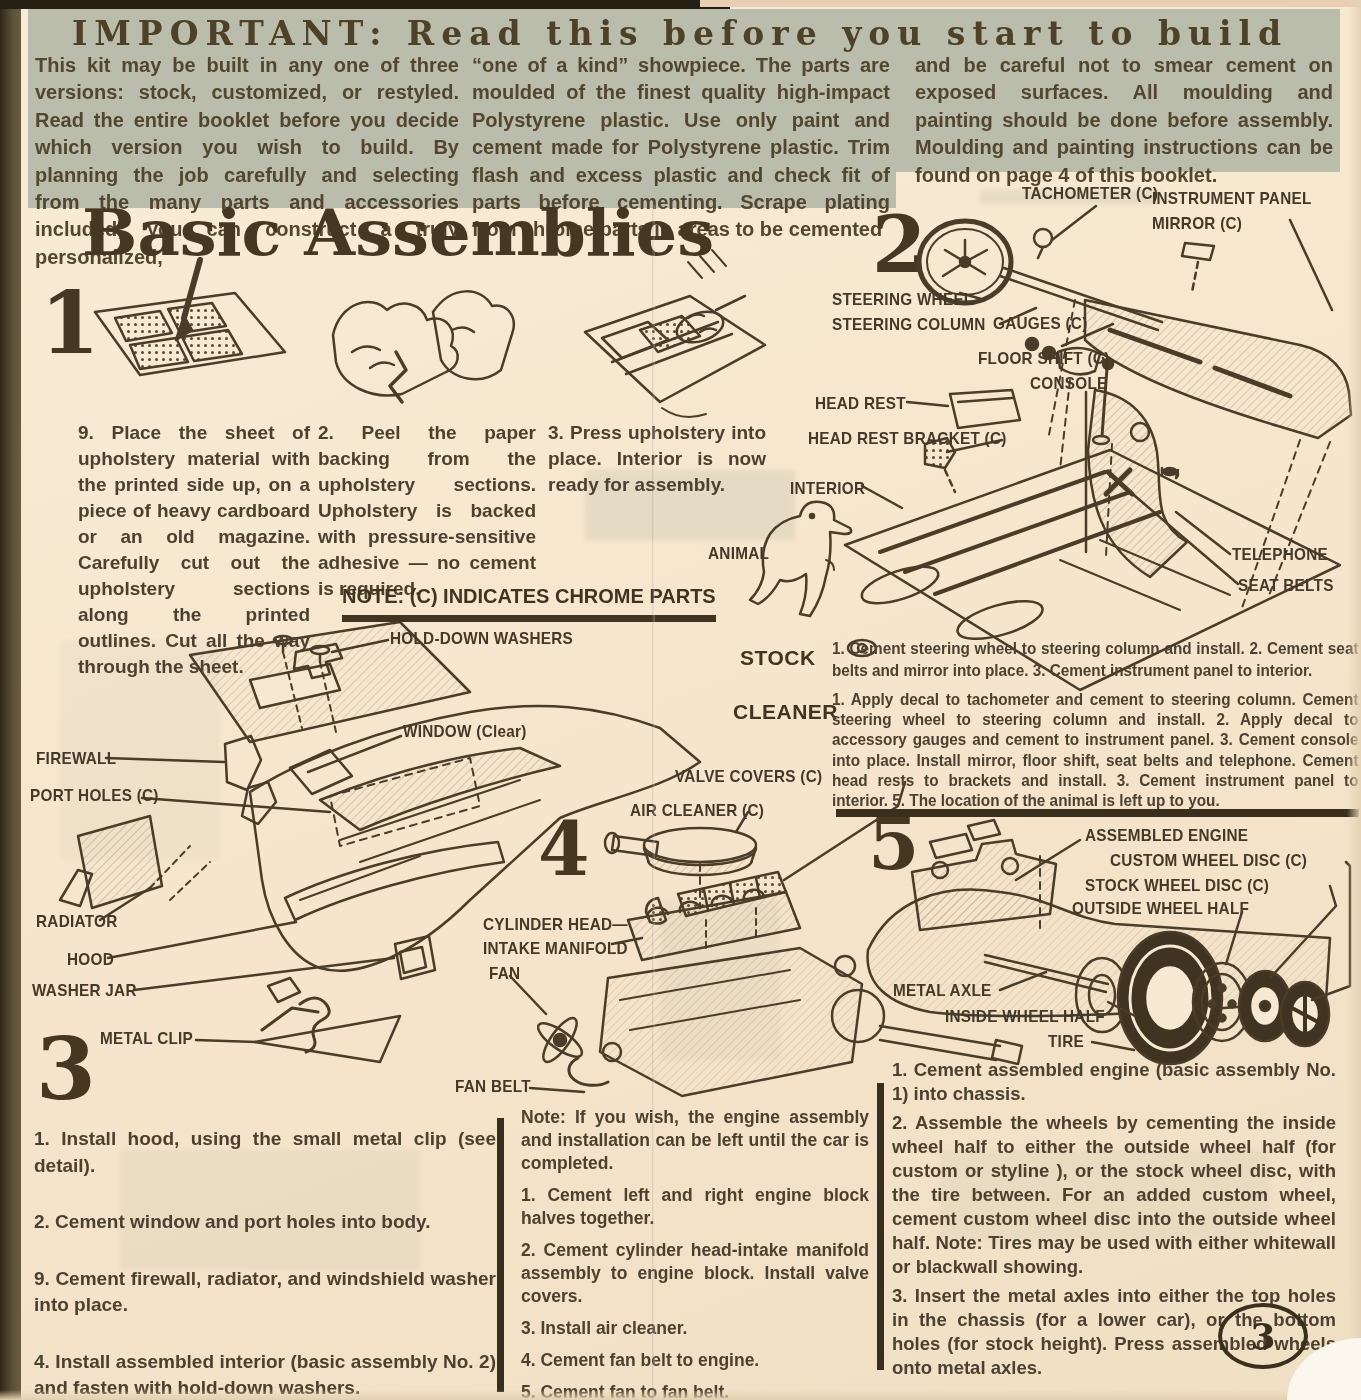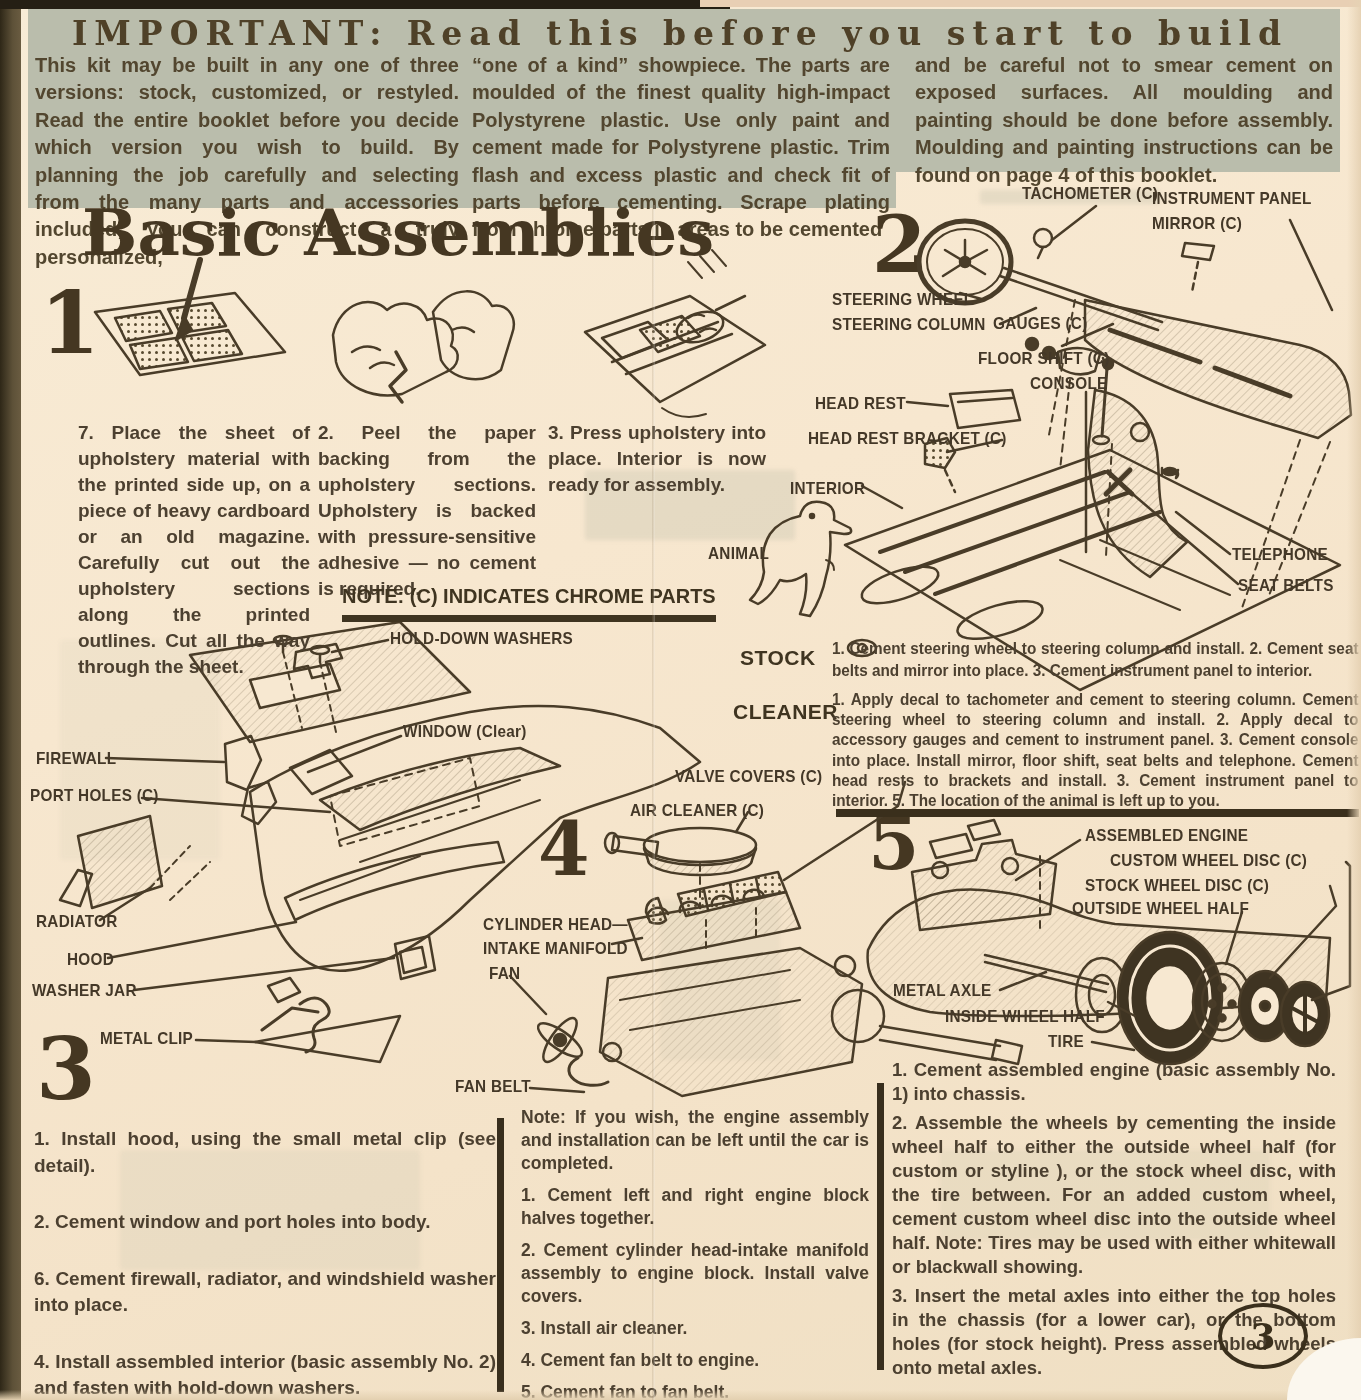--- a/index.html
+++ b/index.html
@@ -244,21 +244,21 @@
         <circle cx="1265" cy="1006" r="5" fill="#3f3422"></circle>
         <ellipse cx="1305" cy="1014" rx="24" ry="32" fill="#3f3422"></ellipse>
         <ellipse cx="1305" cy="1014" rx="14" ry="19" fill="#f7e8d1" stroke="#3f3422"></ellipse>
         <path d="M1305,996 L1305,1032 M1292,1008 L1318,1022" stroke="#3f3422" stroke-width="4"></path>
 
         <path d="M1080,840 L1016,880 M1346,862 L1350,866 L1350,986 L1312,1000 M1330,886 L1336,906 L1270,978 M1242,912 L1226,964 M1000,990 L1046,972 M1135,1016 L1108,1002 M1092,1042 L1134,1050"></path>
       </g>
     </g>
   </svg>
 
-  <div class="stepcol" style="left:78px;top:420px;width:232px;">7. Place the sheet of upholstery material with the printed side up, on a piece of heavy cardboard or an old magazine. Carefully cut out the upholstery sections along the printed outlines. Cut all the way through the sheet.</div>
+  <div class="stepcol" style="left:78px;top:420px;width:232px;">9. Place the sheet of upholstery material with the printed side up, on a piece of heavy cardboard or an old magazine. Carefully cut out the upholstery sections along the printed outlines. Cut all the way through the sheet.</div>
   <div class="stepcol" style="left:318px;top:420px;width:218px;">2. Peel the paper backing from the upholstery sections. Upholstery is backed with pressure-sensitive adhesive — no cement is required.</div>
   <div class="stepcol" style="left:548px;top:420px;width:218px;">3. Press upholstery into place. Interior is now ready for assembly.</div>
 
   <div class="note-chrome">NOTE: (C) INDICATES CHROME PARTS</div>
 
   <span class="dl" style="left:1022px;top:184px;">TACHOMETER (C)</span>
   <span class="dl" style="left:1152px;top:189px;">INSTRUMENT PANEL</span>
   <span class="dl" style="left:1152px;top:214px;">MIRROR (C)</span>
   <span class="dl" style="left:832px;top:290px;">STEERING WHEEL</span>
   <span class="dl" style="left:832px;top:315px;">STEERING COLUMN</span>
@@ -298,21 +298,21 @@
   <span class="dl" style="left:1110px;top:851px;">CUSTOM WHEEL DISC (C)</span>
   <span class="dl" style="left:1085px;top:876px;">STOCK WHEEL DISC (C)</span>
   <span class="dl" style="left:1072px;top:899px;">OUTSIDE WHEEL HALF</span>
   <span class="dl" style="left:893px;top:981px;">METAL AXLE</span>
   <span class="dl" style="left:945px;top:1007px;">INSIDE WHEEL HALF</span>
   <span class="dl" style="left:1048px;top:1032px;">TIRE</span>
 
   <div id="bot1" class="botcol">
     <p>1. Install hood, using the small metal clip (see detail).</p>
     <p>2. Cement window and port holes into body.</p>
-    <p>6. Cement firewall, radiator, and windshield washer into place.</p>
+    <p>9. Cement firewall, radiator, and windshield washer into place.</p>
     <p>4. Install assembled interior (basic assembly No. 2) and fasten with hold-down washers.</p>
   </div>
   <div class="vrule" style="left:497px;top:1118px;height:274px;"></div>
   <div id="bot2" class="botcol">
     <p>Note: If you wish, the engine assembly and installation can be left until the car is completed.</p>
     <p>1. Cement left and right engine block halves together.</p>
     <p>2. Cement cylinder head-intake manifold assembly to engine block. Install valve covers.</p>
     <p>3. Install air cleaner.</p>
     <p>4. Cement fan belt to engine.</p>
     <p>5. Cement fan to fan belt.</p>

